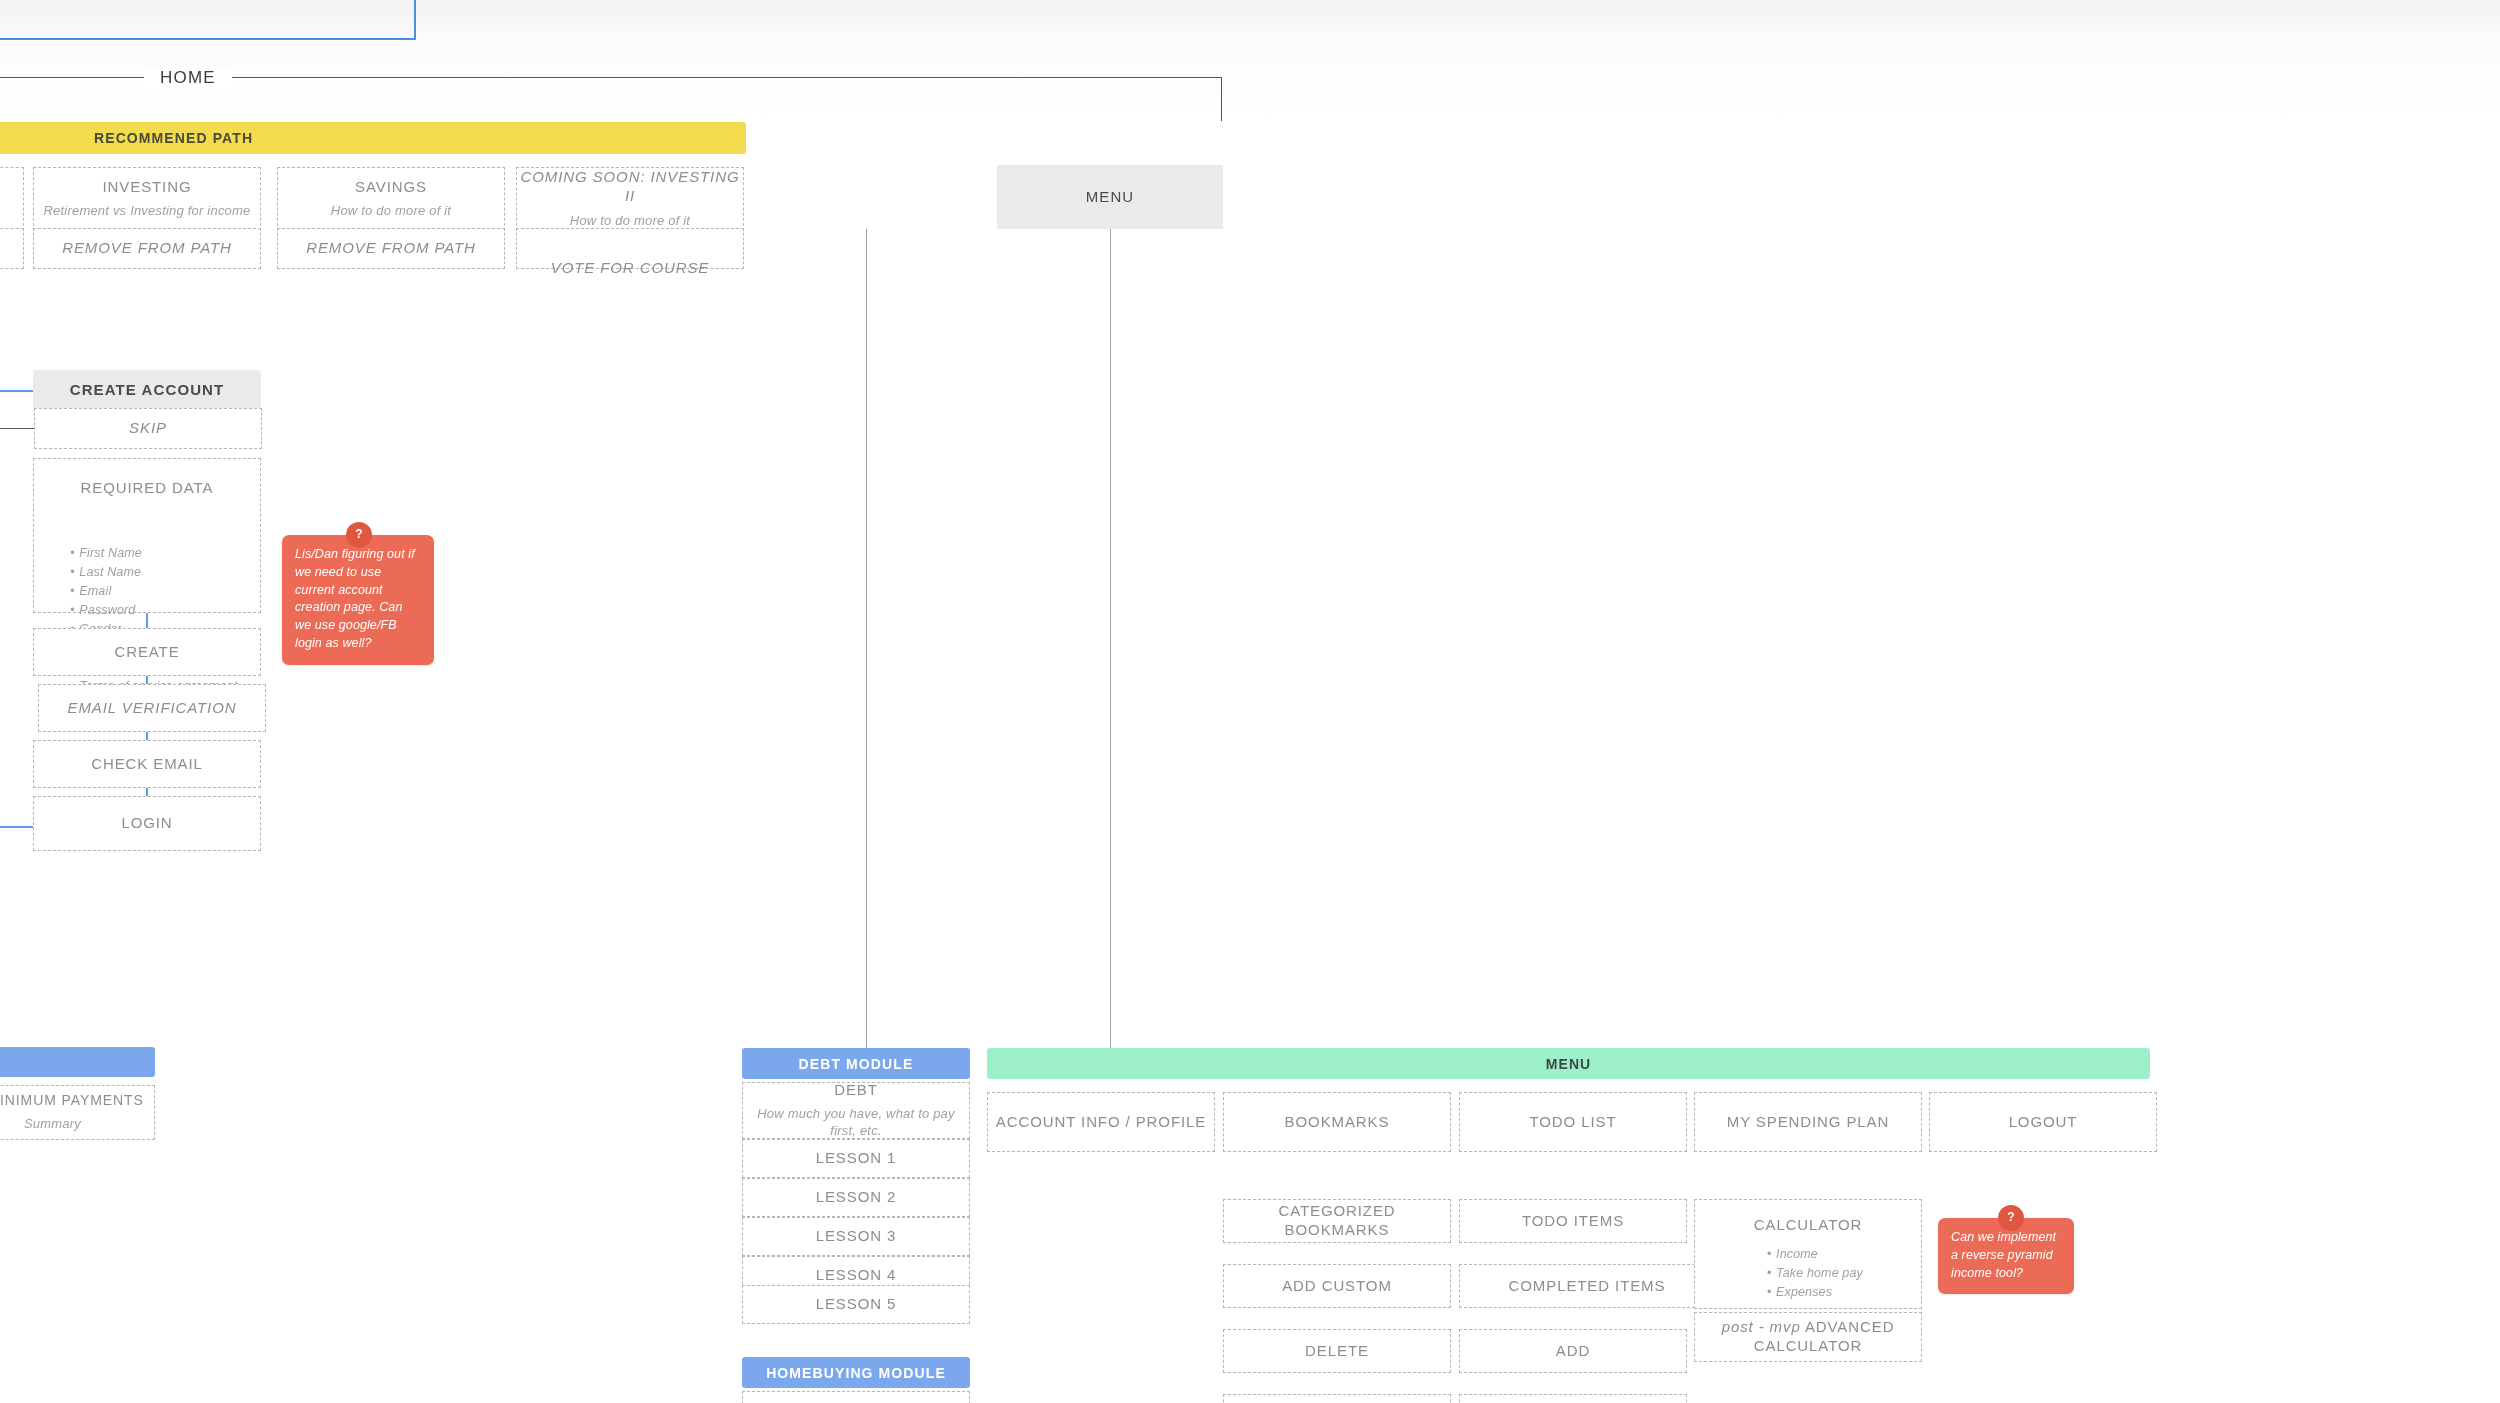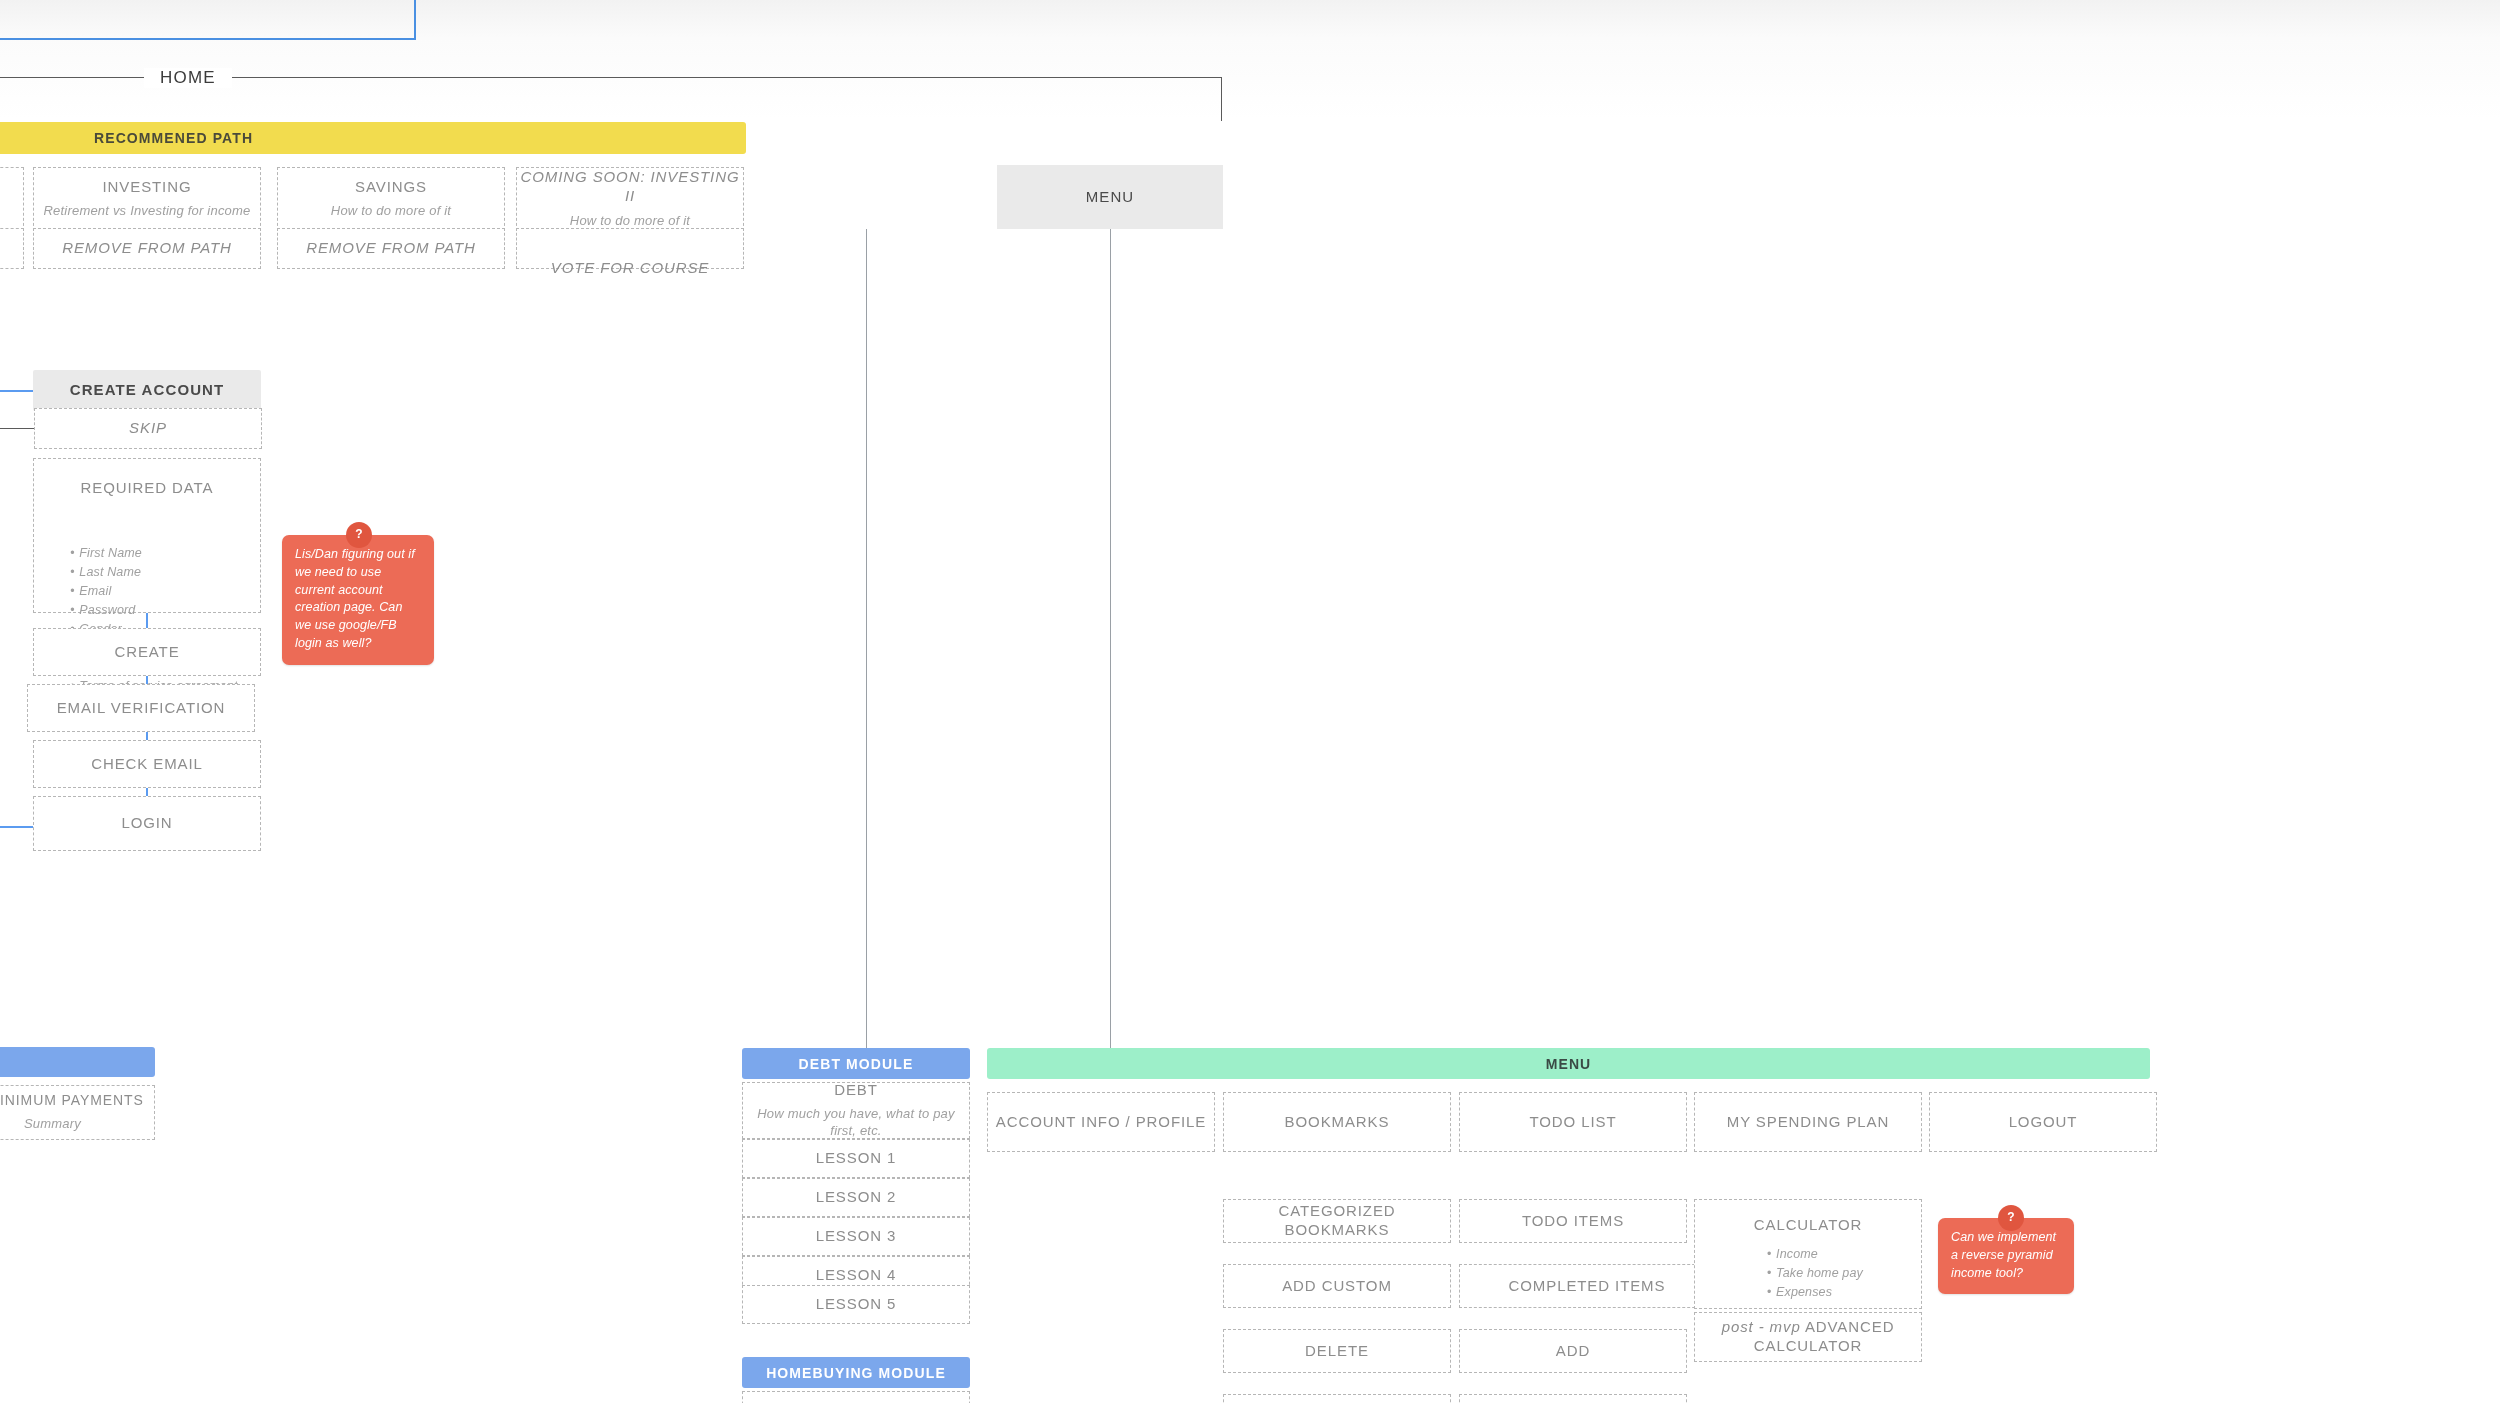--- a/index.html
+++ b/index.html
@@ -174,21 +174,21 @@
     <div class="badge" style="left:64px;">?</div>
     <span>Lis/Dan figuring out if we need to use current account creation page. Can we use google/FB login as well?</span>
   </div>
 
   <div class="lineV lblue abs" style="left:146px;top:613px;height:16px;"></div>
   <div class="node" style="left:33px;top:628px;width:228px;height:48px;">
     <span class="t1">CREATE</span>
   </div>
 
   <div class="lineV lblue abs" style="left:146px;top:676px;height:9px;"></div>
-  <div class="node" style="left:27px;top:684px;width:228px;height:48px;">
+  <div class="node" style="left:38px;top:684px;width:228px;height:48px;font-style:italic;">
     <span class="t1">EMAIL VERIFICATION</span>
   </div>
 
   <div class="lineV lblue abs" style="left:146px;top:732px;height:9px;"></div>
   <div class="node" style="left:33px;top:740px;width:228px;height:48px;">
     <span class="t1">CHECK EMAIL</span>
   </div>
 
   <div class="lineV lblue abs" style="left:146px;top:788px;height:9px;"></div>
   <div class="lineH lblue abs" style="left:-8px;top:826px;width:44px;"></div>

